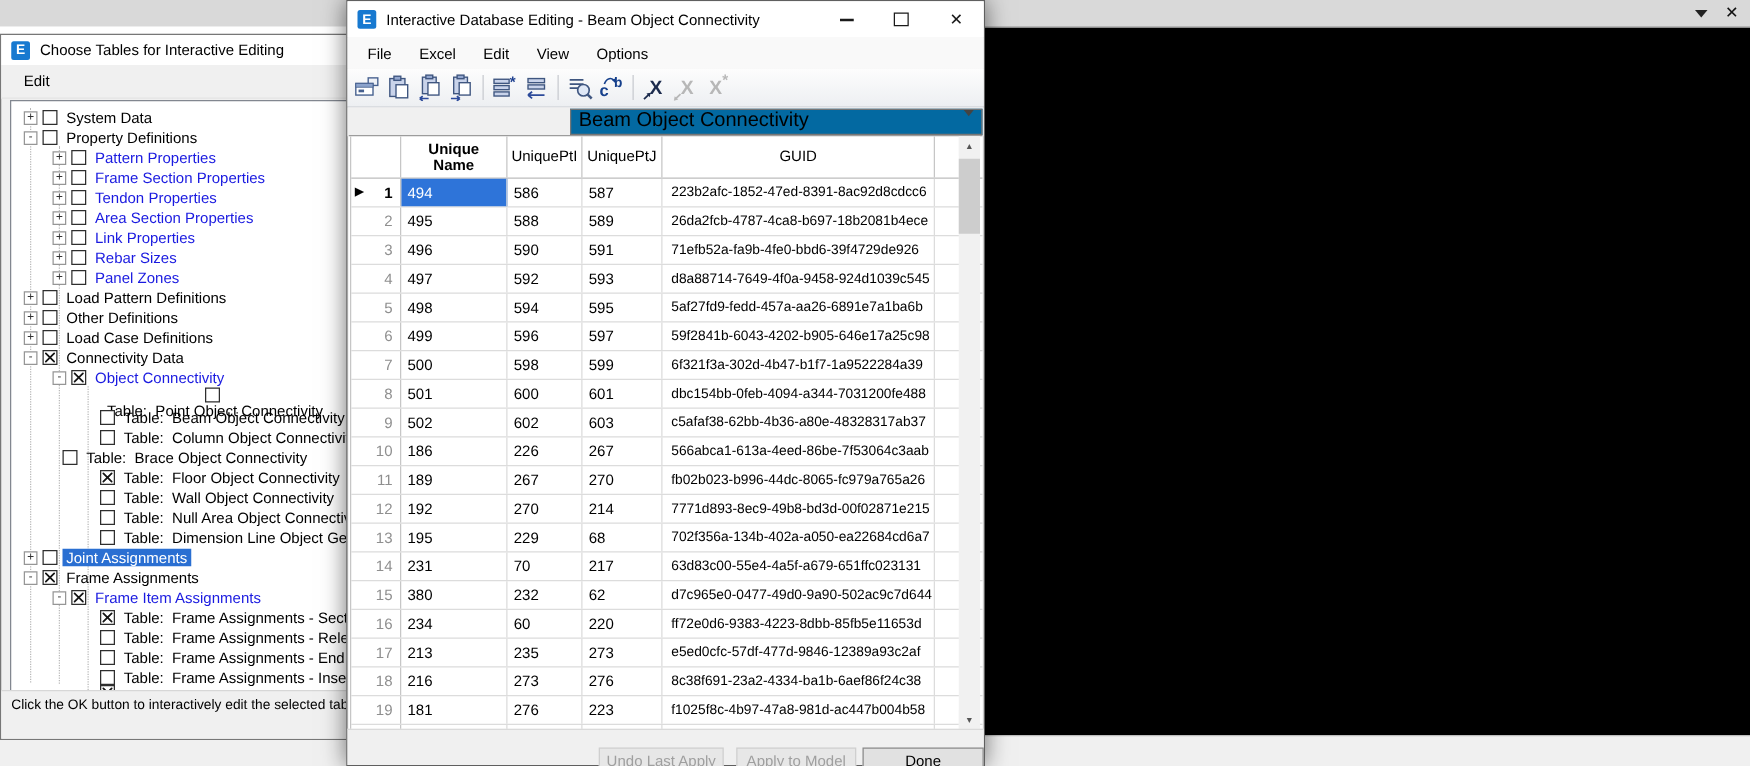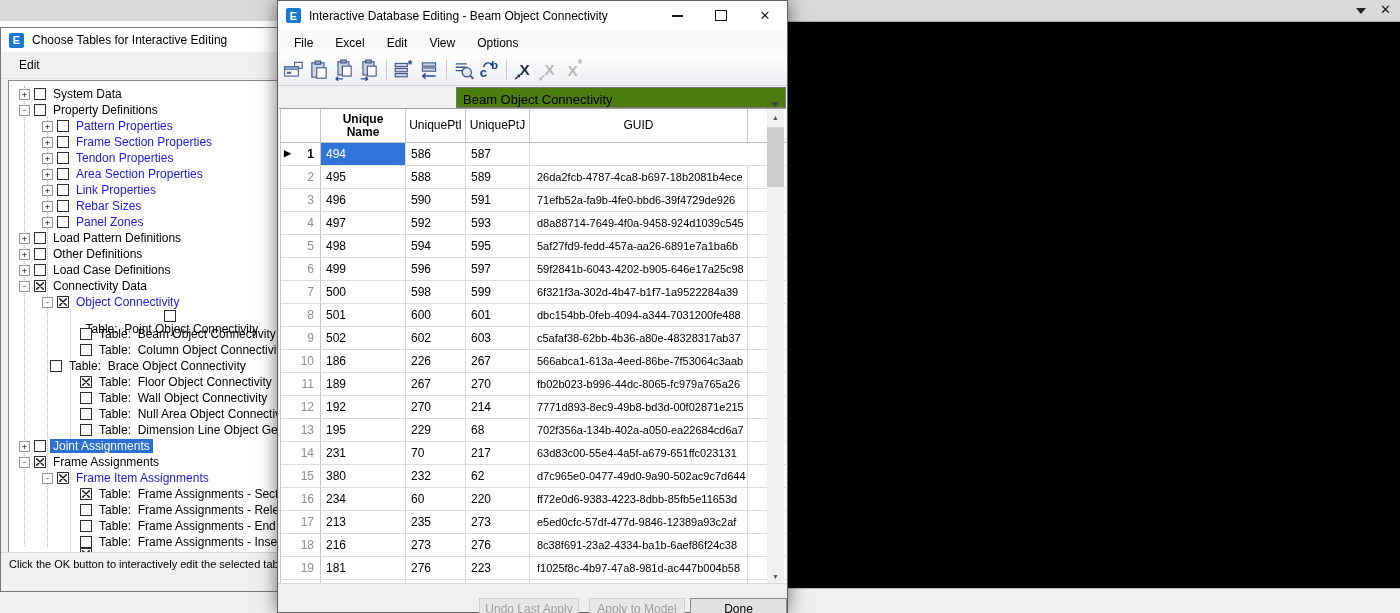--- a/index.html
+++ b/index.html
@@ -42,22 +42,22 @@
   .glyph-min{width:11px;height:2px;background:#1a1a1a}
   .glyph-max{width:10px;height:9px;border:1px solid #1a1a1a}
   .glyph-x{font-size:13px;line-height:13px}
   #d-menu{height:25px;background:#f9f9f9;display:flex;align-items:center;padding-left:5px}
   #d-menu .menu-item{padding:0 11px}
   #d-toolbar{height:30px;background:linear-gradient(#fdfdfd,#edeff2);border-bottom:1px solid #d3d6db;
              display:flex;align-items:center;padding-left:5px;gap:3px}
   .ti{width:22px;height:22px;flex:0 0 auto}
   .tsep{width:1px;height:20px;background:#c7cad0;margin:0 3px;flex:0 0 auto}
   #d-combo-row{height:23px;position:relative;background:#f0f0f0}
-  .combo{position:absolute;box-sizing:border-box;border:1px solid #767676;background:#4d7c0f;font-size:13px;
-         display:flex;align-items:flex-end;padding-left:6px;overflow:hidden;white-space:nowrap}
+  .combo{position:absolute;box-sizing:border-box;border:1px solid #767676;background:#0369a1;font-size:16px;
+         display:flex;align-items:flex-start;padding-left:6px;overflow:hidden;white-space:nowrap}
   .chev{margin-left:auto;margin-right:6px;width:0;height:0;border-left:4px solid transparent;
         border-right:4px solid transparent;border-top:5px solid #444;flex:0 0 auto}
   #main-combo{left:178px;top:1px;width:330px;height:21px}
   #d-table{position:absolute;top:107px;left:1px;right:1px;bottom:28px;background:#fff;
            border-top:1px solid #9c9c9c;overflow:hidden}
   #grid{position:absolute;left:1px;top:0;width:520px;border-left:1px solid #c6c6c6;box-sizing:border-box}
   .ghead,.trow{display:grid;grid-template-columns:40px 85px 60px 64px 218px}
   .ghead{height:33px;border-bottom:1px solid #bdbdbd}
   .hc{border-right:1px solid #c6c6c6;display:flex;align-items:center;justify-content:center;
       font-size:12px;text-align:center;line-height:13px;overflow:hidden}
@@ -272,20 +272,21 @@
             <div class="hc">
               <span>GUID</span>
             </div>
           </div>
         <div id="grid-body">
             <div class="trow current">
               <div class="tc rn">1<span class="cur-arrow">▶</span></div>
               <div class="tc selcell">494</div>
               <div class="tc">586</div>
               <div class="tc">587</div>
+              <div class="tc guid">223b2afc-1852-47ed-8391-8ac92d8cdcc6</div>
             </div>
             <div class="trow">
               <div class="tc rn">2</div>
               <div class="tc">495</div>
               <div class="tc">588</div>
               <div class="tc">589</div>
               <div class="tc guid">26da2fcb-4787-4ca8-b697-18b2081b4ece</div>
             </div>
             <div class="trow">
               <div class="tc rn">3</div>

